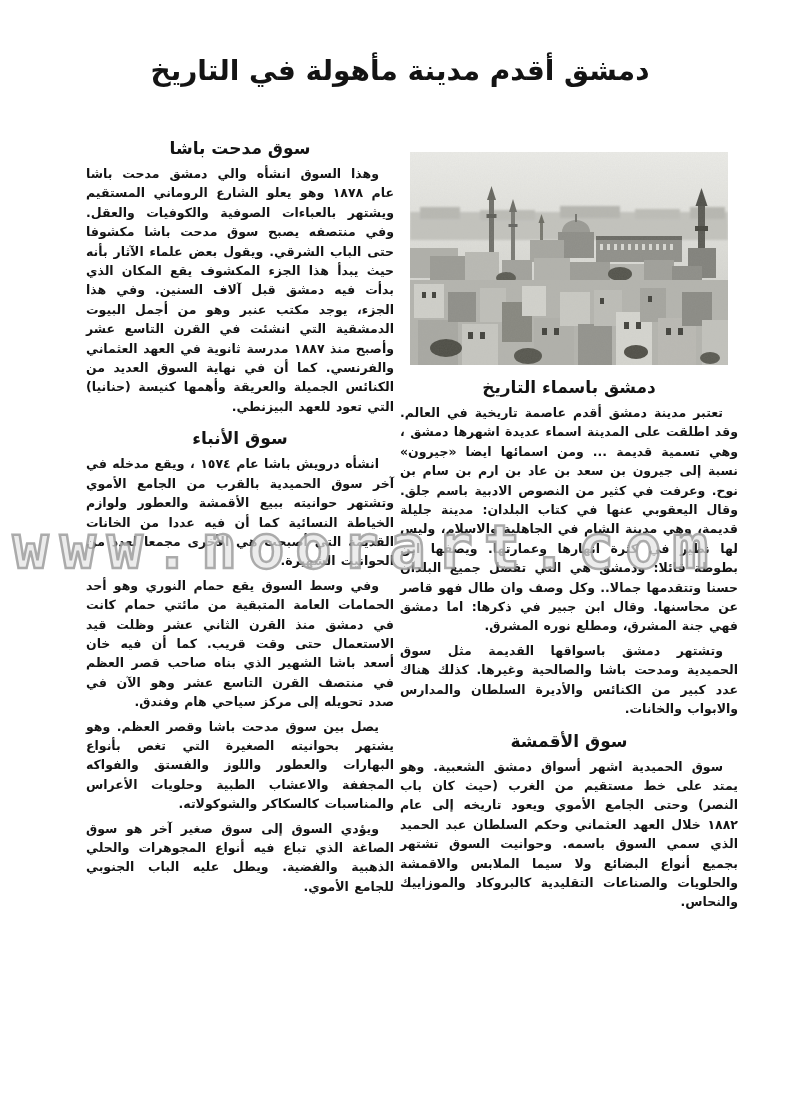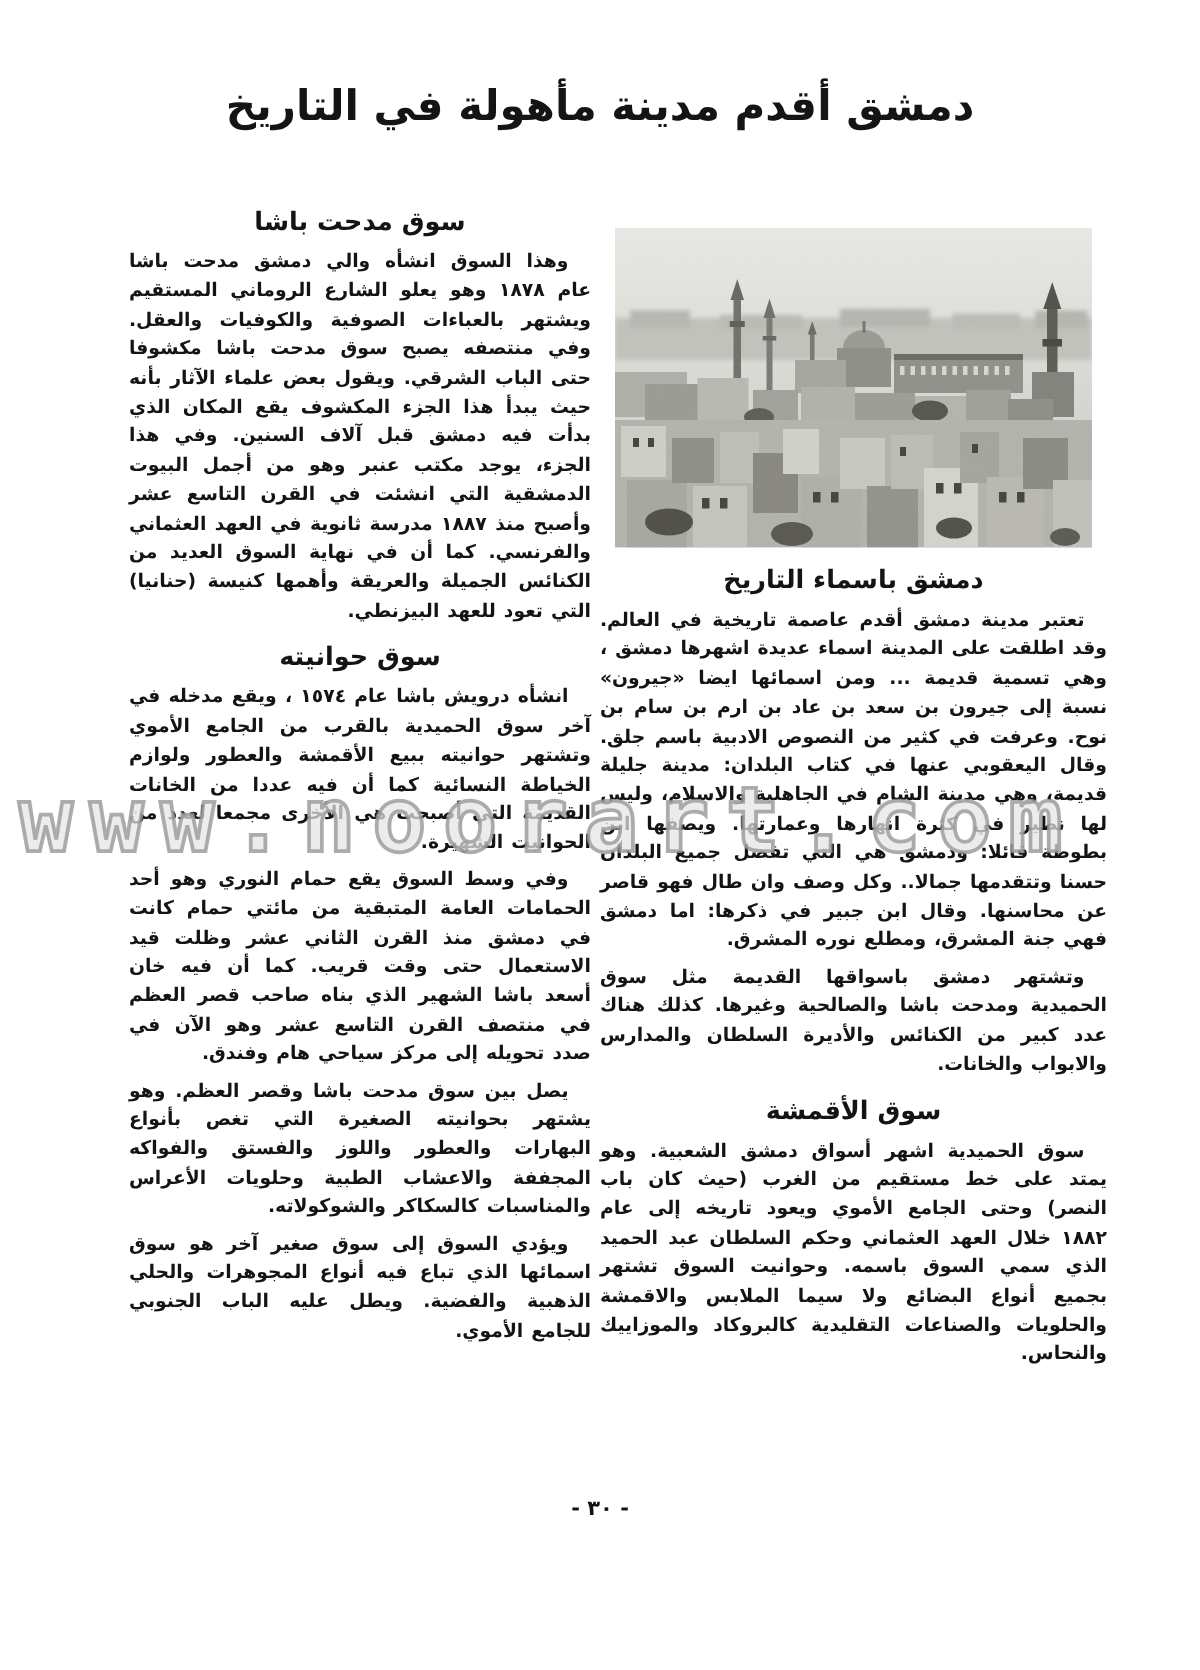--- a/index.html
+++ b/index.html
@@ -55,28 +55,28 @@
 
   <h1 class="title">دمشق أقدم مدينة مأهولة في التاريخ</h1>
 
   <div class="col col-left">
     <section>
       <h2 class="heading">سوق مدحت باشا</h2>
       <p class="para">وهذا السوق انشأه والي دمشق مدحت باشا عام ١٨٧٨ وهو يعلو الشارع الروماني المستقيم ويشتهر بالعباءات الصوفية والكوفيات والعقل. وفي منتصفه يصبح سوق مدحت باشا مكشوفا حتى الباب الشرقي. ويقول بعض علماء الآثار بأنه حيث يبدأ هذا الجزء المكشوف يقع المكان الذي بدأت فيه دمشق قبل آلاف السنين. وفي هذا الجزء، يوجد مكتب عنبر وهو من أجمل البيوت الدمشقية التي انشئت في القرن التاسع عشر وأصبح منذ ١٨٨٧ مدرسة ثانوية في العهد العثماني والفرنسي. كما أن في نهاية السوق العديد من الكنائس الجميلة والعريقة وأهمها كنيسة (حنانيا) التي تعود للعهد البيزنطي.</p>
     </section>
 
     <section>
-      <h2 class="heading">سوق حوانيته</h2>
+      <h2 class="heading">سوق الأنباء</h2>
       <p class="para">انشأه درويش باشا عام ١٥٧٤ ، ويقع مدخله في آخر سوق الحميدية بالقرب من الجامع الأموي وتشتهر حوانيته ببيع الأقمشة والعطور ولوازم الخياطة النسائية كما أن فيه عددا من الخانات القديمة التي أصبحت هي الأخرى مجمعا لعدد من الحوانيت الشهيرة.</p>
     </section>
 
     <section>
       <p class="para">وفي وسط السوق يقع حمام النوري وهو أحد الحمامات العامة المتبقية من مائتي حمام كانت في دمشق منذ القرن الثاني عشر وظلت قيد الاستعمال حتى وقت قريب. كما أن فيه خان أسعد باشا الشهير الذي بناه صاحب قصر العظم في منتصف القرن التاسع عشر وهو الآن في صدد تحويله إلى مركز سياحي هام وفندق.</p>
       <p class="para">يصل بين سوق مدحت باشا وقصر العظم. وهو يشتهر بحوانيته الصغيرة التي تغص بأنواع البهارات والعطور واللوز والفستق والفواكه المجففة والاعشاب الطبية وحلويات الأعراس والمناسبات كالسكاكر والشوكولاته.</p>
-      <p class="para">ويؤدي السوق إلى سوق صغير آخر هو سوق اسمائها الذي تباع فيه أنواع المجوهرات والحلي الذهبية والفضية. ويطل عليه الباب الجنوبي للجامع الأموي.</p>
+      <p class="para">ويؤدي السوق إلى سوق صغير آخر هو سوق الصاغة الذي تباع فيه أنواع المجوهرات والحلي الذهبية والفضية. ويطل عليه الباب الجنوبي للجامع الأموي.</p>
     </section>
 
   </div>
 
   <div class="col col-right">
 
     <div class="photo">
       <svg viewBox="0 0 318 213" width="318" height="213" xmlns="http://www.w3.org/2000/svg">
         <defs>
           <linearGradient id="sky" x1="0" y1="0" x2="0" y2="1">
@@ -207,15 +207,14 @@
     </section>
 
     <section>
       <h2 class="heading">سوق الأقمشة</h2>
       <p class="para">سوق الحميدية اشهر أسواق دمشق الشعبية. وهو يمتد على خط مستقيم من الغرب (حيث كان باب النصر) وحتى الجامع الأموي ويعود تاريخه إلى عام ١٨٨٢ خلال العهد العثماني وحكم السلطان عبد الحميد الذي سمي السوق باسمه. وحوانيت السوق تشتهر بجميع أنواع البضائع ولا سيما الملابس والاقمشة والحلويات والصناعات التقليدية كالبروكاد والموزاييك والنحاس.</p>
     </section>
   </div>
 
   <div class="watermark">www.noorart.com</div>
 
-  <div class="page-number">- ٣٠ -</div>
 
 </div>
 
 </body></html>

